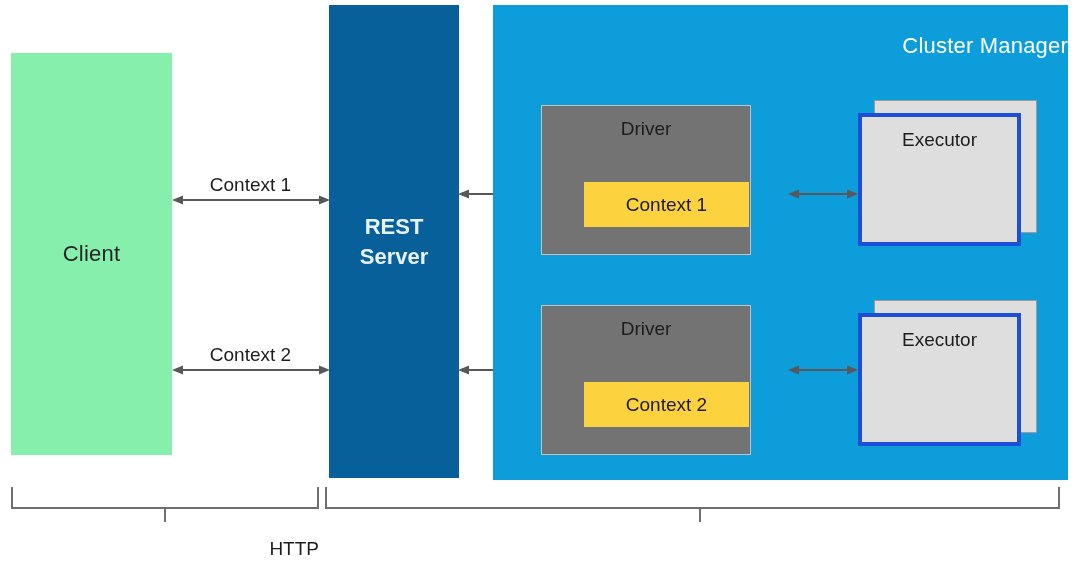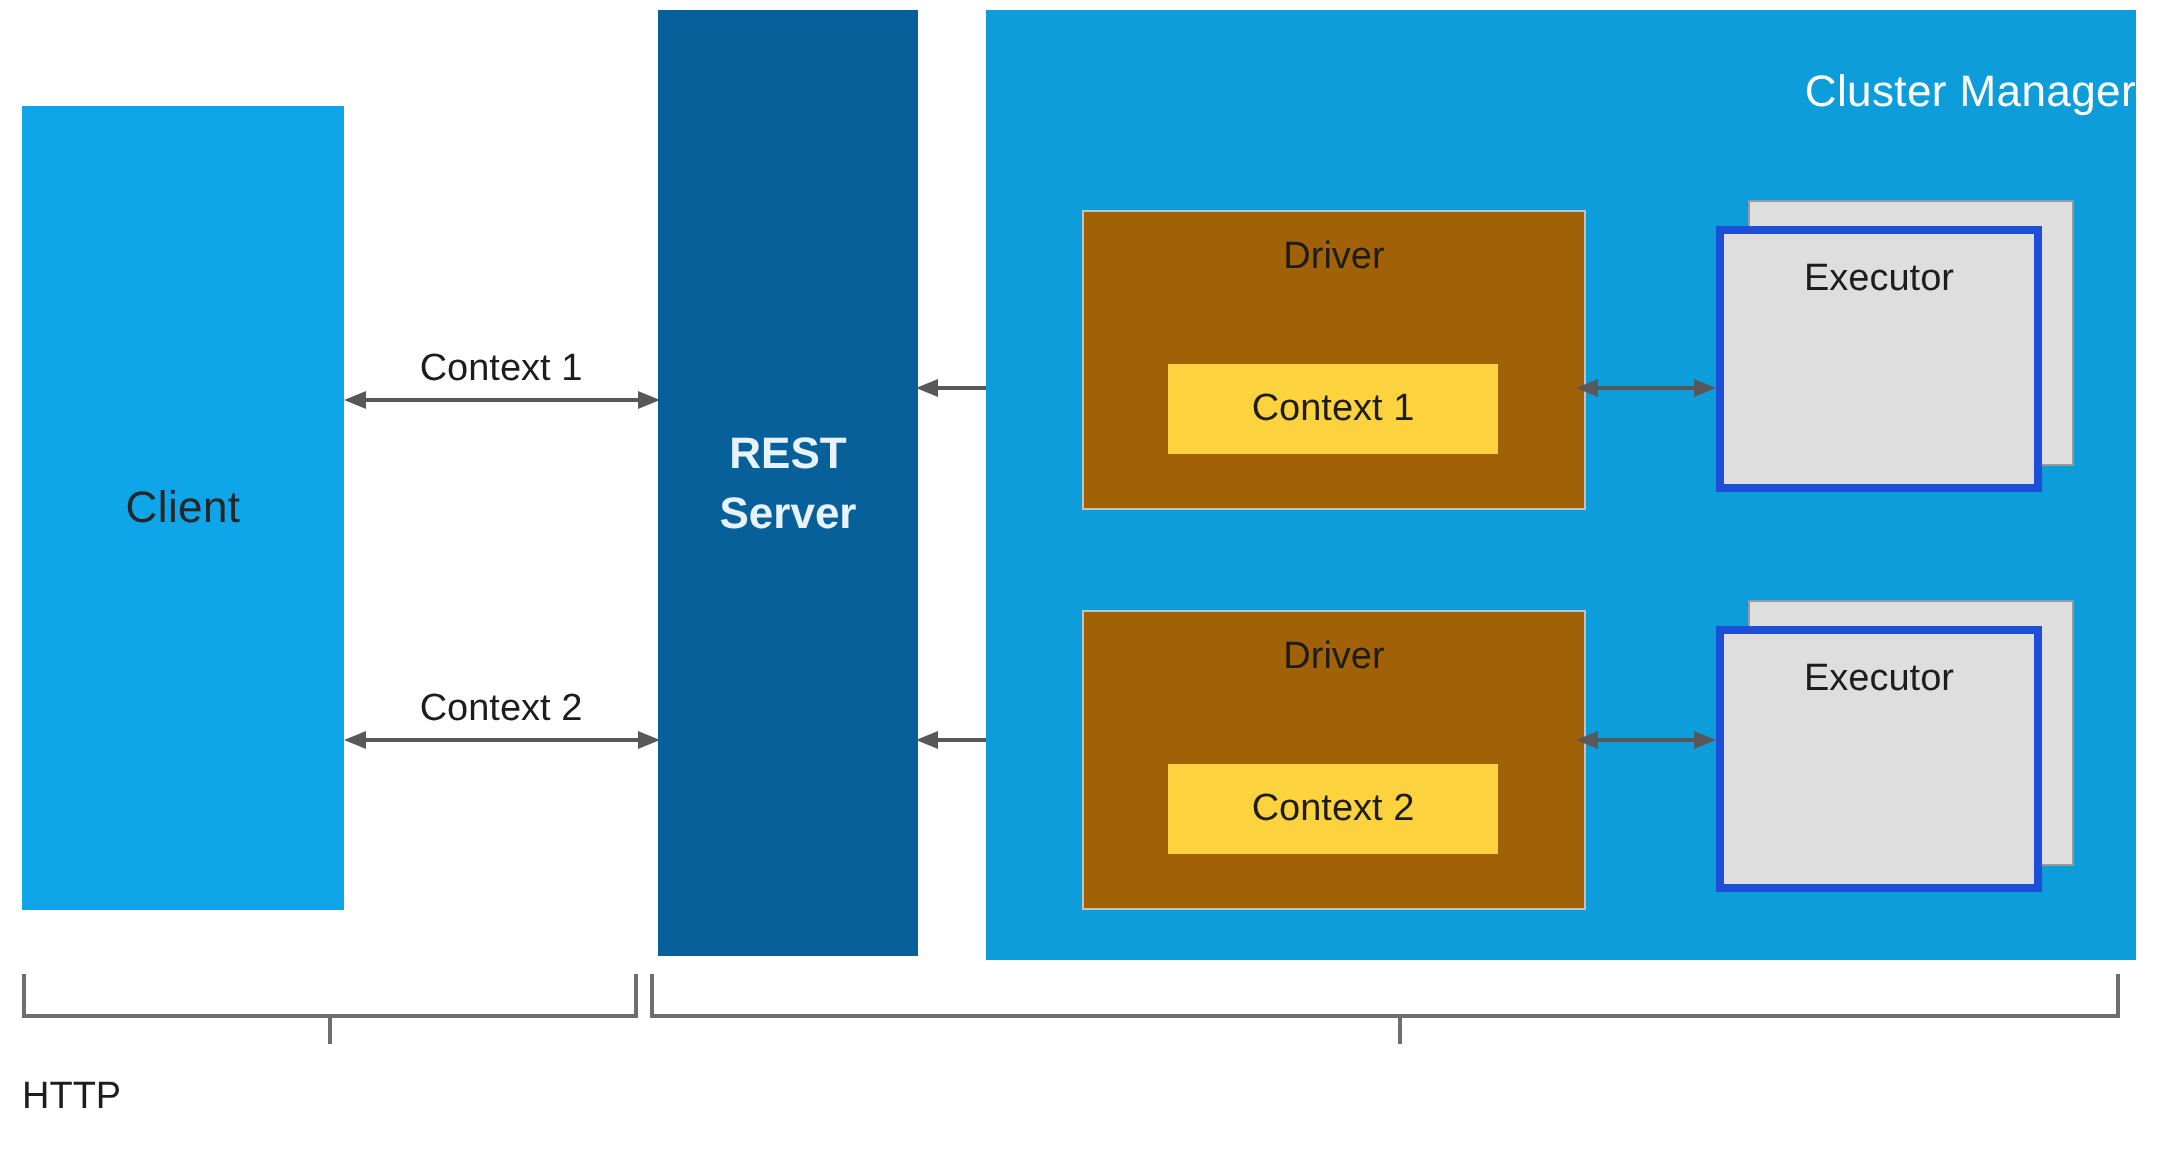--- a/index.html
+++ b/index.html
@@ -26,21 +26,21 @@
     position: absolute;
     box-sizing: border-box;
   }
 
   
   #client-box {
     left: 11px;
     top: 53px;
     width: 161px;
     height: 402px;
-    background: #0ea5e9;
+    background: #86efac;
     border: none;
   }
   #client-label {
     position: absolute;
     left: 0;
     top: 50%;
     width: 100%;
     transform: translateY(-50%);
     text-align: center;
     font-size: 22px;
@@ -84,23 +84,23 @@
     width: 100%;
     text-align: right;
     font-size: 22px;
     color: #ffffff;
     letter-spacing: 0.2px;
   }
 
   
   .driver-box {
     left: 541px;
-    width: 252px;
+    width: 210px;
     height: 150px;
-    background: #a16207;
+    background: #737373;
     border: 1px solid #c2c2c2;
   }
   #driver-box-1 { top: 105px; }
   #driver-box-2 { top: 305px; }
 
   .driver-label {
     position: absolute;
     left: 0;
     top: 12px;
     width: 100%;
@@ -191,21 +191,21 @@
     position: absolute;
     overflow: visible;
   }
   .bracket-line {
     stroke: #6d6e70;
     stroke-width: 2;
     fill: none;
   }
   .bracket-label {
     position: absolute;
-    text-align: left;
+    text-align: right;
     font-size: 19px;
     color: #1d1d1d;
     white-space: nowrap;
   }
 </style>
 </head>
 <body>
 
 <div id="diagram">
 

